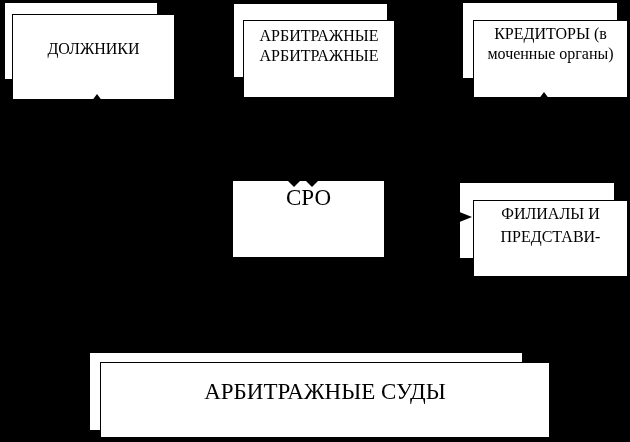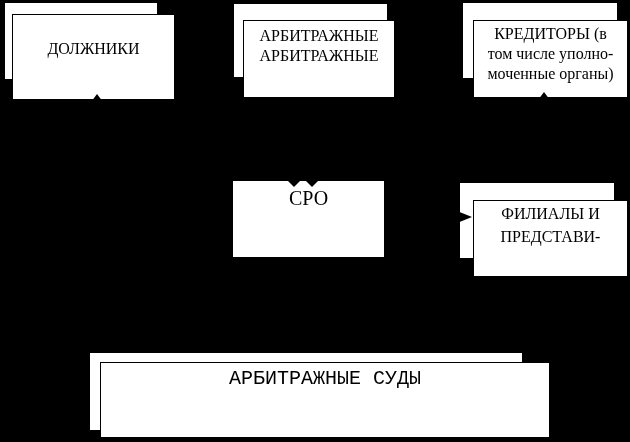--- a/index.html
+++ b/index.html
@@ -25,36 +25,36 @@
     background: #ffffff;
     border: 1px solid #000000;
     box-sizing: border-box;
     text-align: center;
   }
   .label16 {
     font-size: 16px;
     line-height: 20px;
   }
   .label20 {
-    font-size: 20px;
+    font-size: 23px;
     line-height: 24px;
   }
   
   #debtors-back      { left: 5px;   top: 3px;   width: 152px; height: 76px; }
   #debtors-front     { left: 12px;  top: 14px;  width: 163px; height: 86px; padding-top: 24px; text-align: center; }
   #managers-back     { left: 234px; top: 4px;   width: 153px; height: 73px; }
   #managers-front    { left: 243px; top: 20px;  width: 152px; height: 78px; padding-top: 5px; text-align: center; }
   #creditors-back    { left: 463px; top: 3px;   width: 154px; height: 75px; }
   #creditors-front   { left: 473px; top: 20px;  width: 155px; height: 78px; padding-top: 3px; }
   #regulator-box     { left: 3px;   top: 180px; width: 154px; height: 78px; padding-top: 4px; line-height: 22px; }
   #sro-box           { left: 232px; top: 180px; width: 153px; height: 78px; padding-top: 5px; }
   #branches-back     { left: 460px; top: 183px; width: 154px; height: 75px; }
   #branches-front    { left: 473px; top: 200px; width: 155px; height: 77px; padding-top: 1px; line-height: 23px; font-family: Liberation Serif, serif; }
   #courts-back       { left: 90px;  top: 353px; width: 432px; height: 77px; }
-  #courts-front      { left: 100px; top: 362px; width: 450px; height: 76px; padding-top: 4px; font-family: Liberation Mono, monospace; }
+  #courts-front      { left: 100px; top: 362px; width: 450px; height: 76px; padding-top: 17px; }
 
   
   .arrow {
     position: absolute;
     width: 0;
     height: 0;
   }
   #arrow-up-debtors {
     left: 91px; top: 94px;
     border-left: 6px solid transparent;
@@ -98,21 +98,20 @@
 
   <div class="box-back" id="managers-back"></div>
   <div class="box-front label16" id="managers-front">
     <div>АРБИТРАЖНЫЕ</div>
     <div>АРБИТРАЖНЫЕ</div>
   </div>
 
   <div class="box-back" id="creditors-back"></div>
   <div class="box-front label16" id="creditors-front">
     <div>КРЕДИТОРЫ (в</div>
-    <div>том числе уполно-</div>
     <div>моченные органы)</div>
   </div>
 
 
   <div class="box-front label20" id="sro-box">
     <div>СРО</div>
   </div>
 
   <div class="box-back" id="branches-back"></div>
   <div class="box-front label16" id="branches-front">

